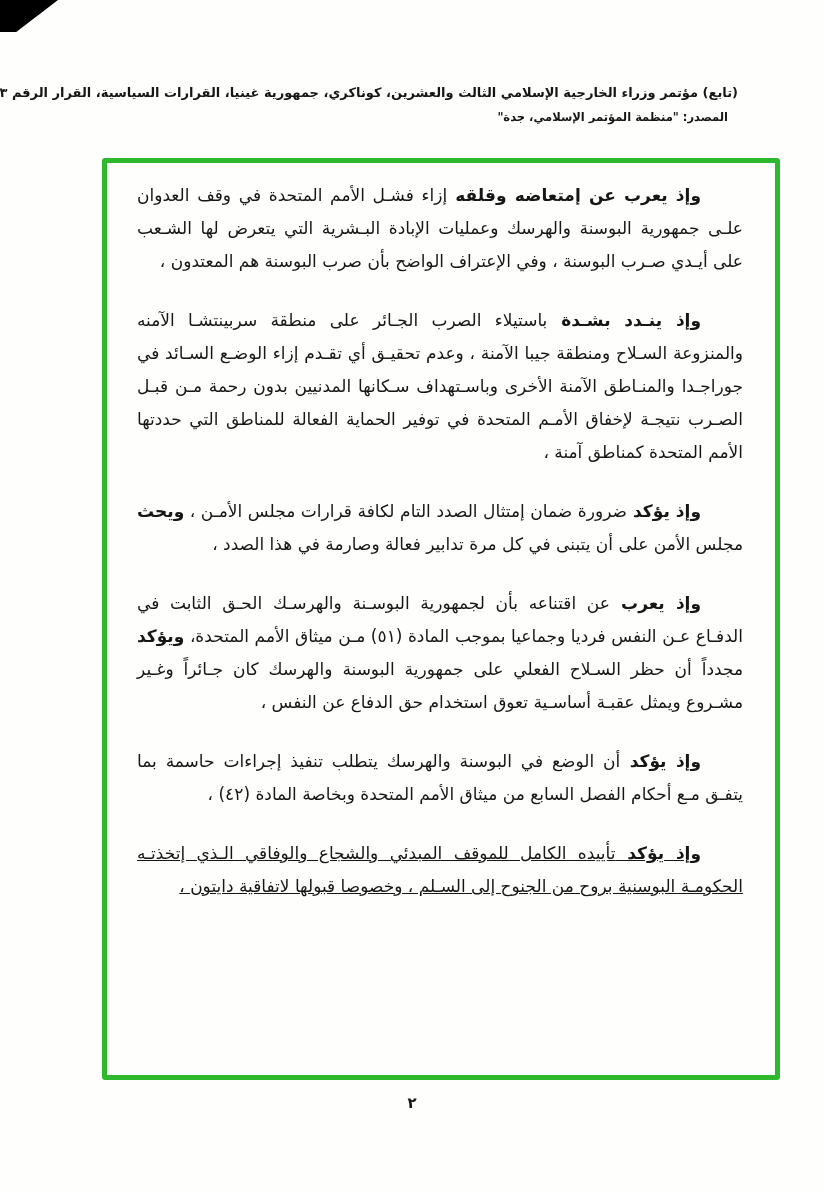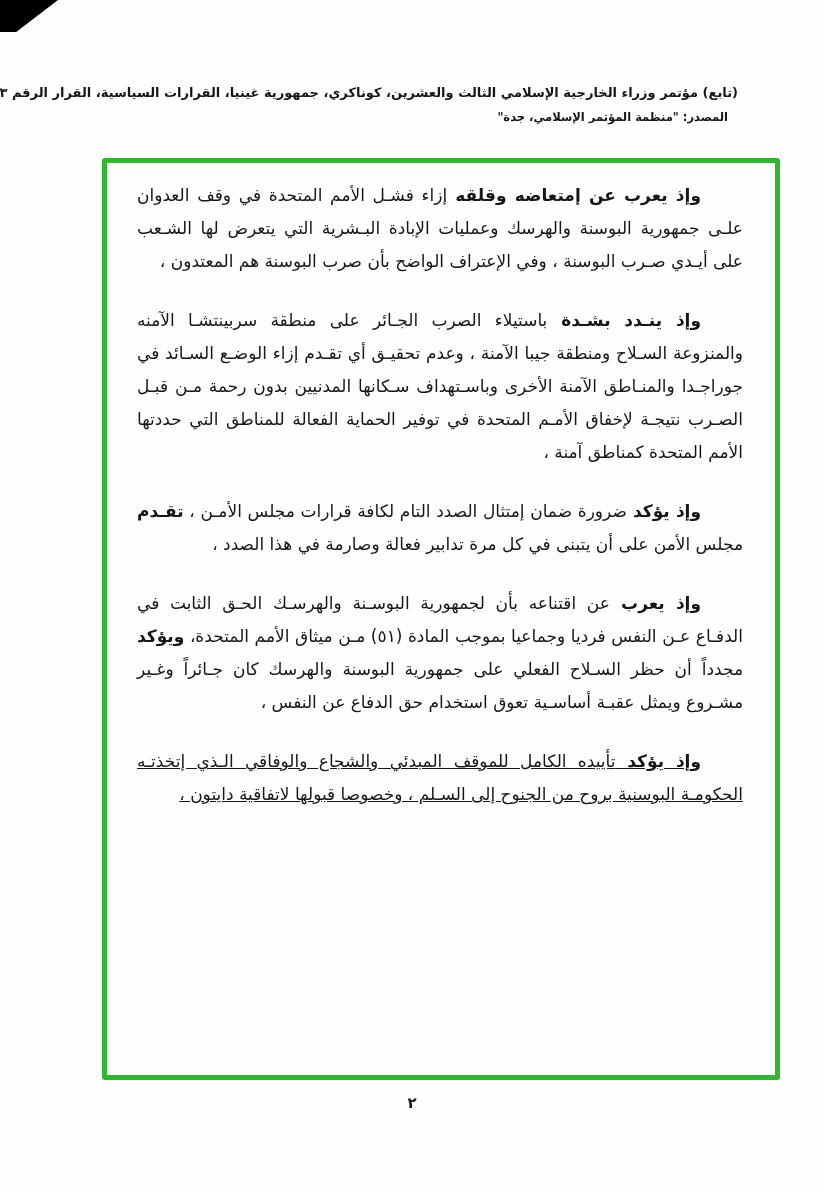--- a/index.html
+++ b/index.html
@@ -75,21 +75,22 @@
 
   <div class="header">
     <div class="header-line-1">(تابع) مؤتمر وزراء الخارجية الإسلامي الثالث والعشرين، كوناكري، جمهورية غينيا، القرارات السياسية، القرار الرقم ٦/٢٣-س</div>
     <div class="header-line-2">المصدر:  "منظمة المؤتمر الإسلامي، جدة"</div>
   </div>
 
   <div class="green-box" style="border-color: rgb(46, 184, 46);">
     <div class="body-text">
         <p><span class="lead">وإذ يعرب عن إمتعاضه وقلقه </span><span class="plain">إزاء فشـل الأمم المتحدة في وقف العدوان علـى جمهورية البوسنة والهرسك وعمليات الإبادة البـشرية التي يتعرض لها الشـعب على أيـدي صـرب البوسنة ، وفي الإعتراف الواضح بأن صرب البوسنة هم المعتدون ،</span></p>
         <p><span class="lead">وإذ ينـدد بشـدة </span><span class="plain">باستيلاء الصرب الجـائر على منطقة سربينتشـا الآمنه والمنزوعة السـلاح ومنطقة جيبا الآمنة ، وعدم تحقيـق أي تقـدم إزاء الوضـع السـائد في جوراجـدا والمنـاطق الآمنة الأخرى وباسـتهداف سـكانها المدنيين بدون رحمة مـن قبـل الصـرب نتيجـة لإخفاق الأمـم المتحدة في توفير الحماية الفعالة للمناطق التي حددتها الأمم المتحدة كمناطق آمنة ،</span></p>
-        <p><span class="lead">وإذ يؤكد </span><span class="plain">ضرورة ضمان إمتثال الصدد التام لكافة قرارات مجلس الأمـن ، </span><span class="lead">تقـدم </span><span class="plain">مجلس الأمن على أن يتبنى في كل مرة تدابير فعالة وصارمة في هذا الصدد ،</span></p>
+        <p><span class="lead">وإذ يؤكد </span><span class="plain">ضرورة ضمان إمتثال الصدد التام لكافة قرارات مجلس الأمـن ، </span><span class="lead">ويحث </span><span class="plain">مجلس الأمن على أن يتبنى في كل مرة تدابير فعالة وصارمة في هذا الصدد ،</span></p>
         <p><span class="lead">وإذ يعرب </span><span class="plain">عن اقتناعه بأن لجمهورية البوسـنة والهرسـك الحـق الثابت في الدفـاع عـن النفس فرديا وجماعيا بموجب المادة (٥١) مـن ميثاق الأمم المتحدة، </span><span class="lead">ويؤكد </span><span class="plain">مجدداً أن حظر السـلاح الفعلي على جمهورية البوسنة والهرسك كان جـائراً وغـير مشـروع ويمثل عقبـة أساسـية تعوق استخدام حق الدفاع عن النفس ،</span></p>
+        <p><span class="lead">وإذ يؤكد </span><span class="plain">أن الوضع في البوسنة والهرسك يتطلب تنفيذ إجراءات حاسمة بما يتفـق مـع أحكام الفصل السابع من ميثاق الأمم المتحدة وبخاصة المادة (٤٢) ،</span></p>
         <p><span class="lead">وإذ يؤكد </span><span class="plain">تأييده الكامل للموقف المبدئي والشجاع والوفاقي الـذي إتخذتـه الحكومـة البوسنية بروح من الجنوح إلى السـلم ، وخصوصا قبولها لاتفاقية دايتون ،</span></p>
       </div>
   </div>
 
   <div class="page-number">٢</div>
 
 </div>
 
 </body></html>

